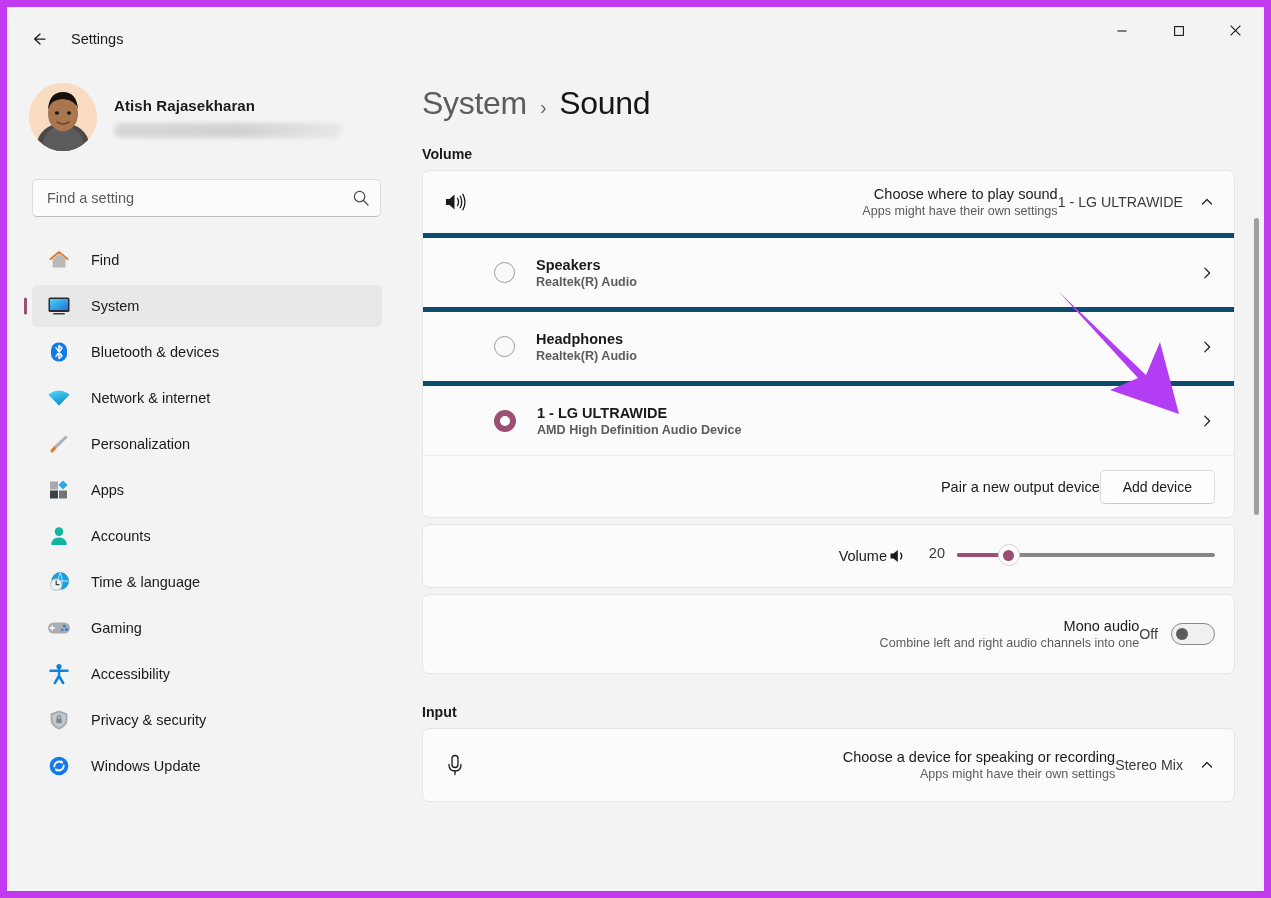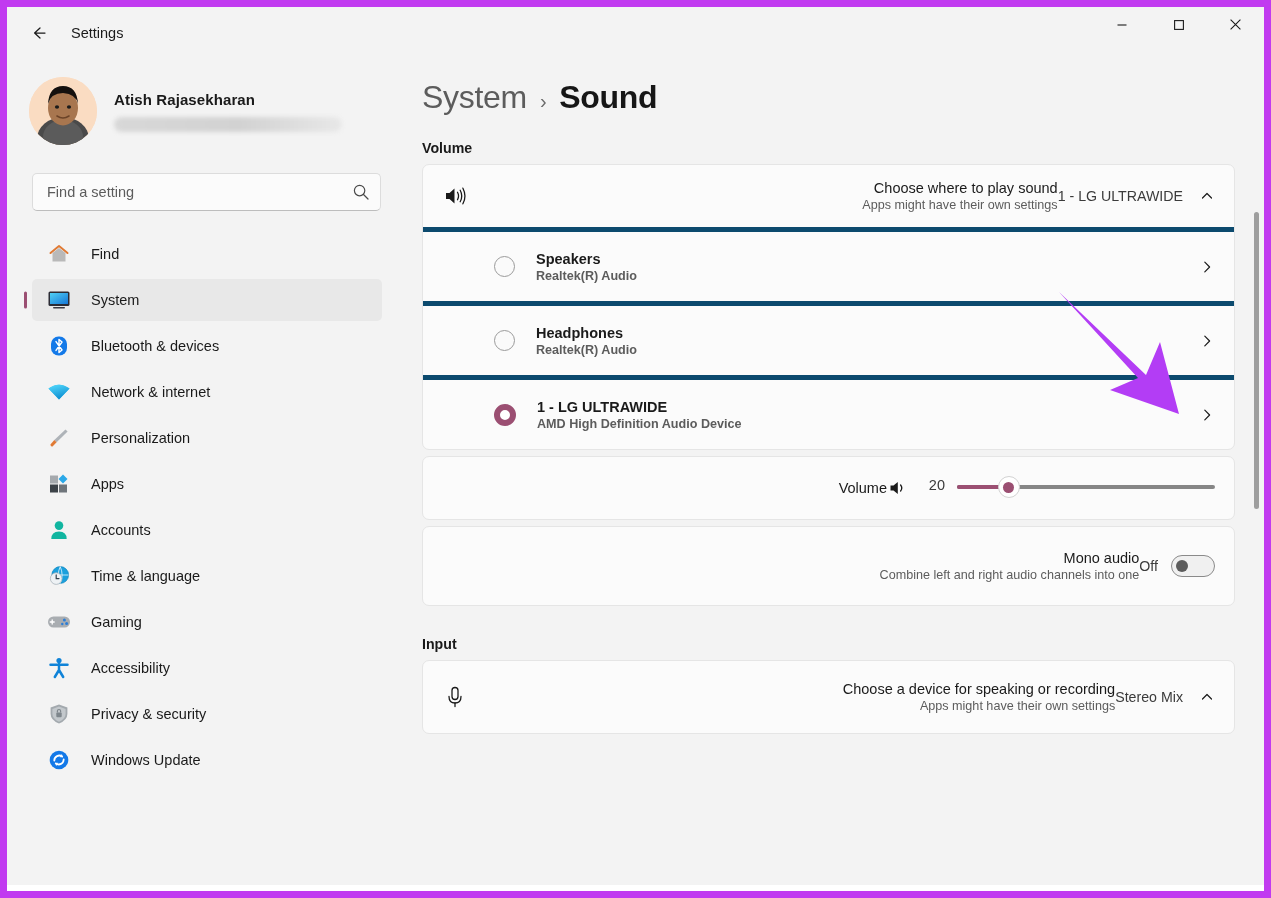--- a/index.html
+++ b/index.html
@@ -18,21 +18,21 @@
     left: 0; top: 0;
     width: 1271px; height: 898px;
     border: 7px solid #c13af0;
     z-index: 40;
     pointer-events: none;
   }
 
   
   #window {
     position: absolute;
-    left: 7px; top: 1px;
+    left: 7px; top: 7px;
     width: 1257px;
     height: 884px;
     background: #a3a3a3;
     overflow: hidden;
   }
 
   
   #titlebar {
     position: absolute;
     left: 0; top: 0;
@@ -175,21 +175,21 @@
   }
   #breadcrumb {
     margin: 20px 0 0 22px;
     display: flex;
     align-items: baseline;
     font-size: 32px;
     letter-spacing: -.3px;
   }
   #crumb-parent { color: #5c5c5c; cursor: pointer; }
   #crumb-sep { margin: 0 13px; font-size: 20px; color: #6b6b6b; }
-  #crumb-current { color: #161616; font-weight: bold; }
+  #crumb-current { color: #161616; font-weight: normal; }
 
   .section-label {
     margin: 24px 0 8px 22px;
     font-size: 14.2px;
     font-weight: bold;
     color: #1a1a1a;
   }
 
   .card {
     margin: 0 29px 0 22px;
@@ -611,20 +611,27 @@
               <span class="dev-sub" style="display:block">AMD High Definition Audio Device</span>
             </span>
             <span style="display:flex">
               <svg width="16" height="16" viewBox="0 0 16 16">
                 <path d="M5.8 3.2 L10.6 8 L5.8 12.8" fill="none" stroke="#1a1a1a" stroke-width="1.2" stroke-linecap="round" stroke-linejoin="round"></path>
               </svg>
             </span>
           </div>
         </div>
 
+      <div class="row divider">
+        <div style="width:52px;flex:none"></div>
+        <div class="row-main">
+          <div class="row-title">Pair a new output device</div>
+        </div>
+        <button class="btn">Add device</button>
+      </div>
     </div>
 
     <div class="card">
       <div class="row">
         <div class="row-main" style="padding-left:20px">
           <div class="row-title">Volume</div>
         </div>
         <div class="vol-wrap">
           <span style="display:flex">
             <svg width="22" height="22" viewBox="0 0 22 22">

